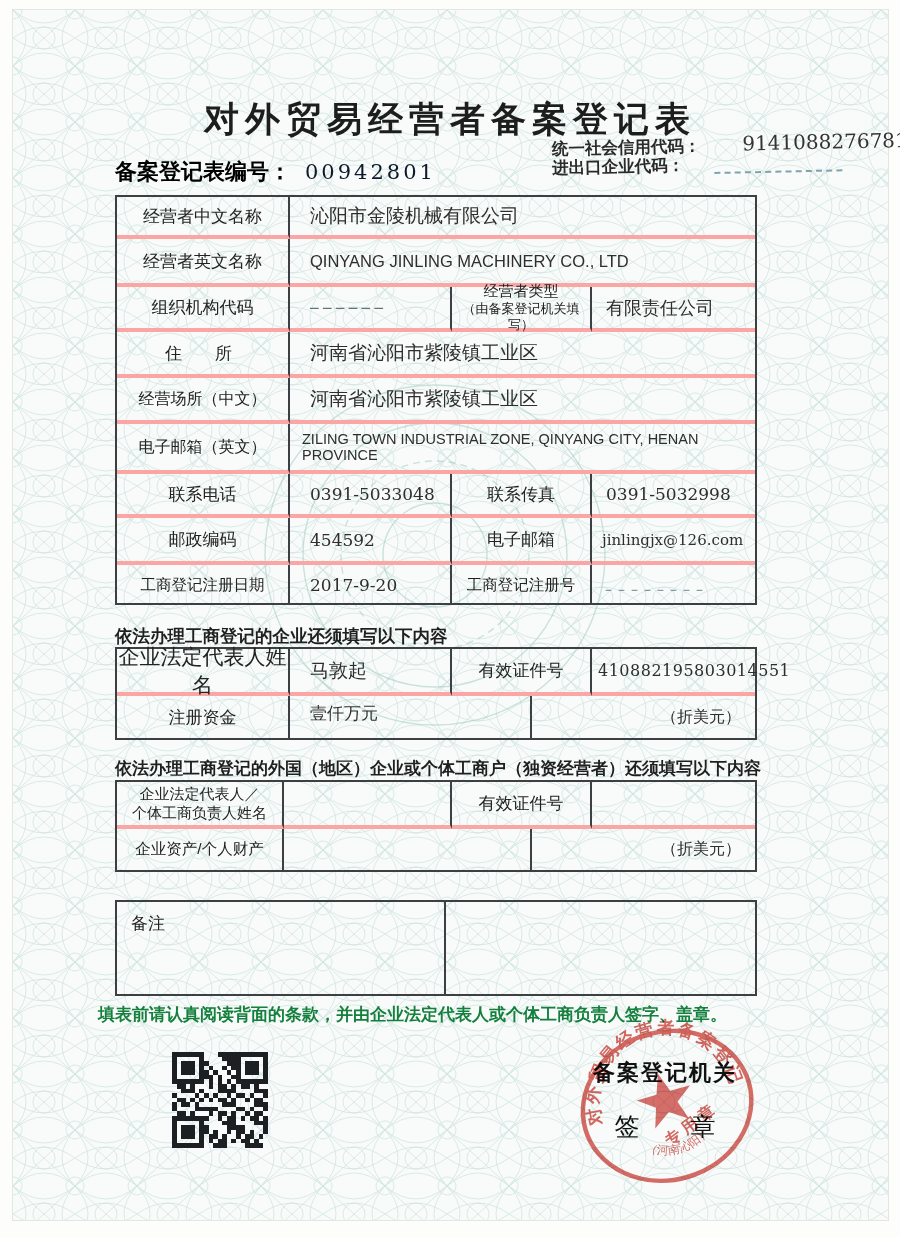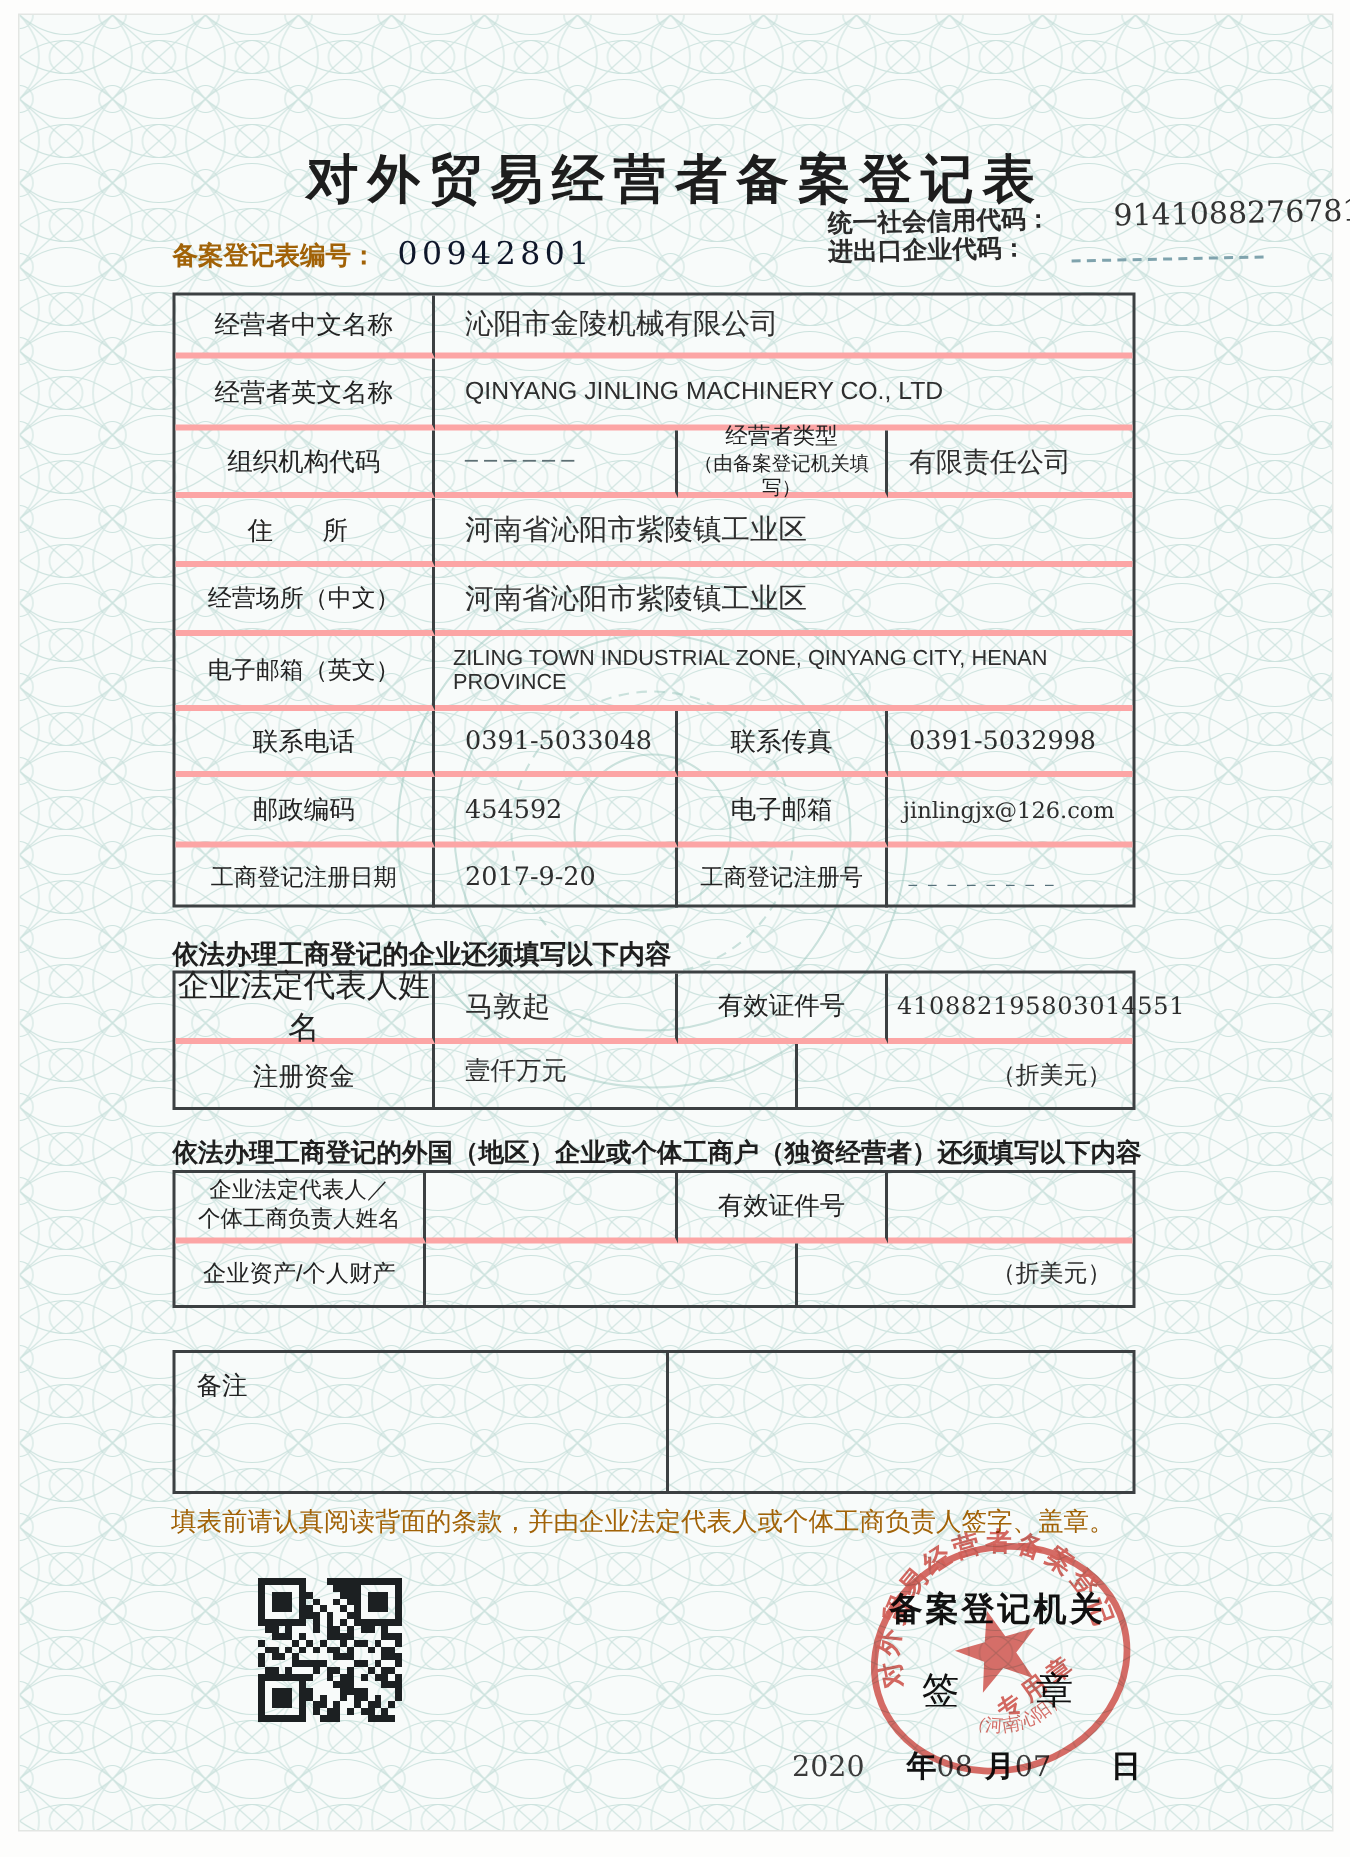--- a/index.html
+++ b/index.html
@@ -4,21 +4,21 @@
 <style>
   html,body{margin:0;padding:0;background:#f2f2ef;}
   .page{position:relative;width:900px;height:1238px;background:#fdfdfc;overflow:hidden;
         font-family:"Liberation Sans",sans-serif;color:#262626;}
   .paper{position:absolute;left:13px;top:10px;width:875px;height:1210px;background:#f8fbfa;
          box-shadow:0 0 0 1px #e3e6e3;}
   
   .title{position:absolute;left:0;top:96px;width:900px;text-align:center;
          font-size:35px;font-weight:bold;letter-spacing:6px;color:#1d1d1d;z-index:2;}
   .hdr-left{position:absolute;left:115px;top:157px;z-index:2;white-space:nowrap;}
-  .hdr-left .lbl{font-size:17px;font-weight:bold;color:#a16207;}
+  .hdr-left .lbl{font-size:22px;font-weight:bold;color:#000000;}
   .hdr-left .red{font-family:"DejaVu Serif",serif;font-size:21px;letter-spacing:3px;
                  color:#0f172a;margin-left:14px;}
   .hdr-right{position:absolute;left:552px;top:134px;z-index:2;transform:rotate(-1.2deg);}
   .hdr-line{white-space:nowrap;line-height:19px;}
   .hdr-line .lbl{font-size:16.5px;font-weight:bold;color:#2a2a2a;}
   .hdr-line .val{font-family:"DejaVu Serif",serif;font-size:20px;color:#333;margin-left:22px;}
   .dash-slot{display:inline-block;width:128px;border-bottom:2px dashed #7fa3ad;
              height:14px;margin-left:30px;vertical-align:bottom;}
   
   .grid{position:absolute;z-index:2;border:2px solid #3c4042;box-sizing:border-box;}
@@ -26,22 +26,22 @@
   .bR{border-right:2px solid #3c4042;} .bB{border-bottom:4px solid #fca5a5;}
   .lab{justify-content:center;text-align:center;font-size:17px;color:#222;}
   .lab.small{font-size:15px;line-height:1.25;}
   .val{padding-left:20px;font-family:"DejaVu Serif",serif;font-size:19px;color:#2e2e2e;}
   .val.sans{font-family:"Liberation Sans",sans-serif;font-size:16.5px;} .val.xs{font-size:14.5px;padding-left:12px;}
   .val.num{font-size:17px;}
   .right-note{justify-content:flex-end;padding-right:14px;font-family:"DejaVu Serif",serif;
               font-size:16px;color:#2e2e2e;}
   .sec-h{position:absolute;left:115px;font-size:17.5px;font-weight:bold;color:#1f1f1f;
          z-index:2;white-space:nowrap;}
-  .footer-note{position:absolute;left:114px;top:1003px;font-size:17px;font-weight:normal;
-               color:#a16207;z-index:2;white-space:nowrap;}
+  .footer-note{position:absolute;left:98px;top:1003px;font-size:17px;font-weight:bold;
+               color:#15803d;z-index:2;white-space:nowrap;}
   
   #qr{position:absolute;left:172px;top:1052px;width:96px;height:96px;z-index:2;}
   .stamp-txt1{position:absolute;left:560px;top:1058px;width:210px;text-align:center;
               font-size:22px;font-weight:bold;letter-spacing:2px;color:#111;z-index:2;}
   .stamp-txt2{position:absolute;left:560px;top:1110px;width:210px;text-align:center;
               font-size:25px;font-weight:normal;letter-spacing:22px;text-indent:22px;
               color:#111;z-index:2;}
   .seal{position:absolute;left:566px;top:1012px;z-index:3;mix-blend-mode:multiply;opacity:.88;}
   .dateline{position:absolute;left:528px;top:1164px;z-index:2;white-space:nowrap;}
   .dateline .num{font-family:"DejaVu Serif",serif;font-size:19px;color:#3a3a3a;}
@@ -426,17 +426,14 @@
         <textPath href="#ringPath" startOffset="50%" text-anchor="middle">对外贸易经营者备案登记</textPath>
       </text>
       <path stroke="none" opacity=".9" transform="translate(0,-2) scale(1.05)" d="M0,-26 L6.8,-7.2 L26.5,-7.2 L10.6,4.6 L16.8,23.4 L0,11.8 L-16.8,23.4 L-10.6,4.6 L-26.5,-7.2 L-6.8,-7.2 Z"></path>
       <text x="18" y="34" font-size="16" font-weight="bold" stroke="none" opacity=".95" text-anchor="middle" transform="rotate(-20 18 34)" font-family="Liberation Sans, sans-serif">专 用 章</text>
       <text font-size="12" stroke="none" opacity=".9" font-family="Liberation Sans, sans-serif">
         <textPath href="#botPath" startOffset="50%" text-anchor="middle">（河南沁阳）</textPath>
       </text>
     </g>
   </svg>
 
-  <div class="dateline">
-    <span class="num">2020</span><span class="sp1"></span><span class="cn">年</span><span class="num">08</span><span class="sp2"></span><span class="cn">月</span><span class="num">07</span><span class="sp3"></span><span class="cn">日</span>
-  </div>
 
 </div>
 
 </body></html>

